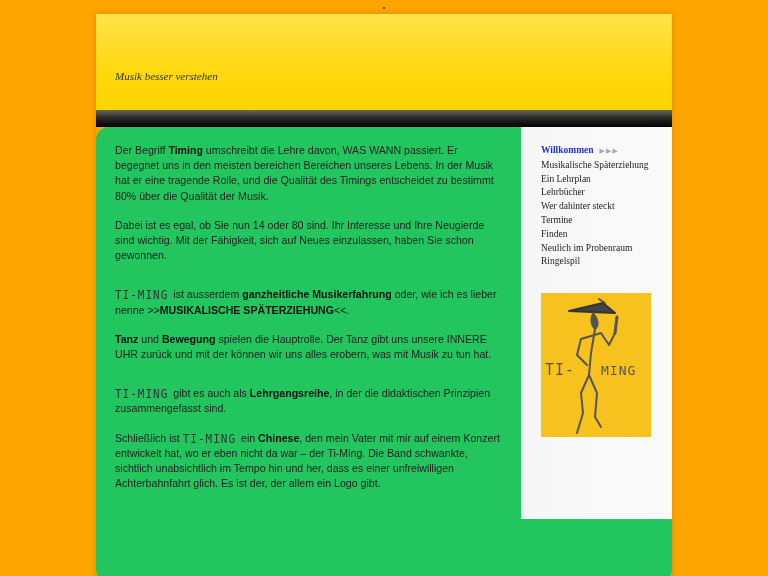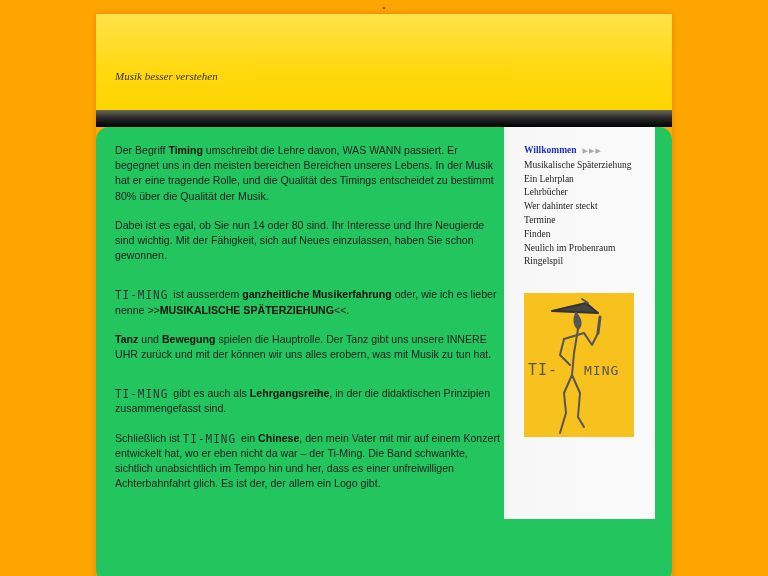--- a/index.html
+++ b/index.html
@@ -44,21 +44,21 @@
   .main p { margin: 0 0 14px 0; }
   .main b { color: #111; }
   .main p.gap-lg { margin-top: 24px; }
   .logo-word {
     display: inline-block;
     font-family: "DejaVu Sans Mono", monospace;
     font-size: 11px; letter-spacing: 1px; color: #333;
     transform: scaleY(1.15); margin-right: 2px;
   }
   .sidebar {
-    position: absolute; left: 408px; top: 0; width: 151px; height: 392px;
+    position: absolute; left: 425px; top: 0; width: 151px; height: 392px;
     background: linear-gradient(90deg, #eeeeee 0px, #f7f7f7 6px, #fafafa 100%);
   }
   .nav { position: absolute; left: 20px; top: 17px; margin: 0; padding: 0; list-style: none; }
   .nav li {
     font-family: "Liberation Serif", serif; font-size: 9.5px;
     line-height: 13.8px; color: #222; white-space: nowrap;
   }
   .nav li.active { color: #2233cc; font-weight: bold; }
   .nav .arrows { color: #aaa; font-size: 7px; margin-left: 6px; letter-spacing: 1px; font-weight: normal; }
   .logo-box {

